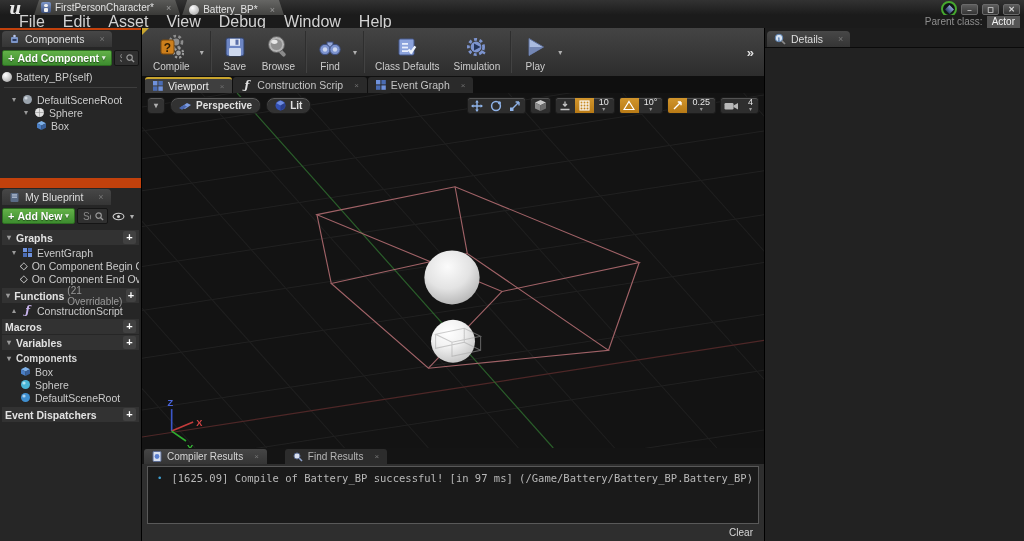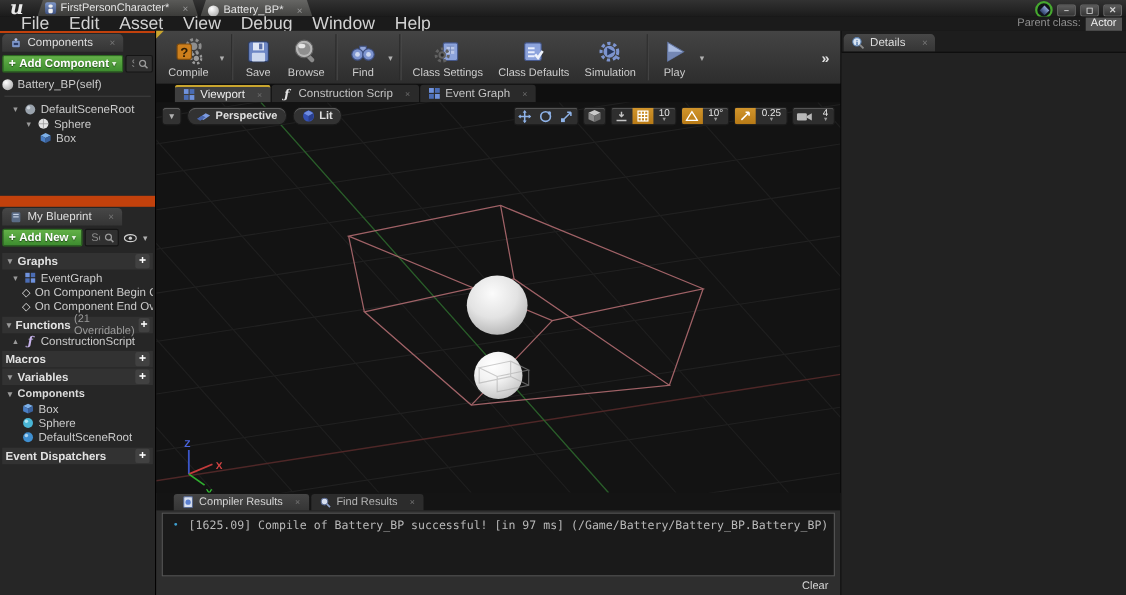--- a/index.html
+++ b/index.html
@@ -81,21 +81,21 @@
   
   .toolbar{height:48px;background:linear-gradient(#444,#2d2d2d);display:flex;align-items:center;padding:0 4px;position:relative;}
   .corner{position:absolute;left:0;top:0;border-top:7px solid #c9a52e;border-right:7px solid transparent;}
   .tbtn{display:flex;flex-direction:column;align-items:center;justify-content:flex-end;gap:1px;height:44px;
         padding:2px 7px;color:#cdcdcd;font-size:10px;white-space:nowrap;}
   .tcaret{color:#b0b0b0;font-size:8px;margin:0 3px;}
   .tsep{width:2px;height:42px;background:linear-gradient(90deg,#242424,#4c4c4c);margin:0 3px;flex:0 0 auto;}
   .chev{margin-left:auto;color:#e0e0e0;font-size:13px;font-weight:bold;padding-right:6px;}
 
   
-  .doc-tabs{height:17px;background:#0f0f0f;display:flex;align-items:flex-end;padding-left:17px;}
+  .doc-tabs{height:17px;background:#0f0f0f;display:flex;align-items:flex-end;padding-left:3px;}
   .dtab{height:16px;display:flex;align-items:center;gap:5px;padding:0 8px;font-size:10.5px;color:#c3c3c3;
         background:#2a2a2a;border-radius:3px 3px 0 0;margin-right:1px;}
   .dtab.active{background:#3f3f3f;border-top:2px solid #c9a52e;height:16px;color:#ececec;}
   .dtab .x{color:#6f6f6f;font-size:8px;margin-left:6px;}
   .gicon{display:inline-block;width:10px;height:10px;}
 
   
   .viewport{flex:1;position:relative;background:#131313;overflow:hidden;}
   .scene{position:absolute;inset:0;width:100%;height:100%;}
   .vp-left{position:absolute;top:4px;left:5px;display:flex;gap:5px;align-items:center;}
@@ -107,21 +107,21 @@
   .vgroup{display:flex;align-items:stretch;background:#2e2e2e;border:1px solid #1b1b1b;box-shadow:inset 0 1px 0 #535353;
           border-radius:3px;height:17px;overflow:hidden;}
   .vicon{width:19px;display:flex;align-items:center;justify-content:center;}
   .vicon.orange{background:linear-gradient(#d1952c,#b87a16);}
   .vval{display:flex;flex-direction:column;align-items:center;justify-content:center;padding:0 5px;line-height:7px;}
   .vval .n{font-size:9px;color:#e8e8e8;} .vval .c{font-size:6px;color:#9a9a9a;}
   .gizmo{position:absolute;left:16px;bottom:8px;}
 
   
   .output{height:93px;background:#2e2e2e;display:flex;flex-direction:column;}
-  .out-tabs{height:16px;background:#141414;display:flex;align-items:flex-end;padding-left:16px;}
+  .out-tabs{height:16px;background:#141414;display:flex;align-items:flex-end;padding-left:2px;gap:16px;}
   .otab{height:15px;display:flex;align-items:center;gap:5px;padding:0 8px;font-size:10px;color:#d5d5d5;
         background:linear-gradient(#454545,#353535);border-radius:3px 3px 0 0;margin-right:2px;}
   .otab.dim{background:#2c2c2c;color:#b5b5b5;}
   .otab .x{color:#777;font-size:8px;margin-left:6px;}
   .logbox{flex:1;margin:2px 5px 0;background:#1a1a1a;border:1px solid #595959;padding:5px 9px;
           font-family:"DejaVu Sans Mono",monospace;font-size:10.5px;color:#b9b9b9;
           display:flex;align-items:flex-start;gap:9px;overflow:hidden;white-space:nowrap;}
   .logbox .b{color:#3d9fd1;font-size:9px;line-height:12px;}
   .clear-row{height:17px;display:flex;justify-content:flex-end;align-items:center;padding-right:11px;}
   .clear-btn{color:#d8d8d8;font-size:10px;}
@@ -394,31 +394,20 @@
             <rect x="10" y="8" width="6" height="6" fill="#93a7da" stroke="#3c4d7d"></rect>
             <circle cx="8" cy="15.5" r="5.2" fill="#7d94cf" stroke="#3c4d7d"></circle>
               <circle cx="18" cy="15.5" r="5.2" fill="#7d94cf" stroke="#3c4d7d"></circle>
             <circle cx="8" cy="15.5" r="2.2" fill="#cdd7ef"></circle>
               <circle cx="18" cy="15.5" r="2.2" fill="#cdd7ef"></circle>
           </svg>
           <span>Find</span>
         </div>
         <span class="tcaret">▾</span>
         <div class="tsep"></div>
-        <div class="tbtn">
-          <svg width="26" height="26" viewBox="0 0 26 26">
-            <rect x="9" y="5" width="13" height="16" rx="1.5" fill="#8ca3dc" stroke="#45588c"></rect>
-            <rect x="12" y="8" width="7" height="7" fill="#b9c6e8"></rect>
-              <path d="M12 8 h7 M12 11.5 h7 M15.5 8 v7" stroke="#6f85b8" stroke-width=".8"></path>
-            <circle cx="8" cy="16" r="5.6" fill="none" stroke="#616161" stroke-width="2.6" stroke-dasharray="2.6 2.3"></circle>
-            <circle cx="8" cy="16" r="3.4" fill="#616161"></circle>
-              <circle cx="8" cy="16" r="1.5" fill="#2b2b2b"></circle>
-          </svg>
-          <span>Class Settings</span>
-        </div>
         <div class="tbtn">
           <svg width="26" height="26" viewBox="0 0 26 26">
             <rect x="5" y="5" width="15" height="16" rx="1.5" fill="#8ca3dc" stroke="#45588c"></rect>
             <rect x="8" y="9" width="6" height="1.8" fill="#e8eefc"></rect>
               <rect x="8" y="12.6" width="6" height="1.8" fill="#e8eefc"></rect>
               <rect x="8" y="16.2" width="6" height="1.8" fill="#e8eefc"></rect>
             <path d="M14.5 15.5 l2.6 3 4.2-6.2" stroke="#eef3fc" stroke-width="2.4" fill="none"></path>
           </svg>
           <span>Class Defaults</span>
         </div>

